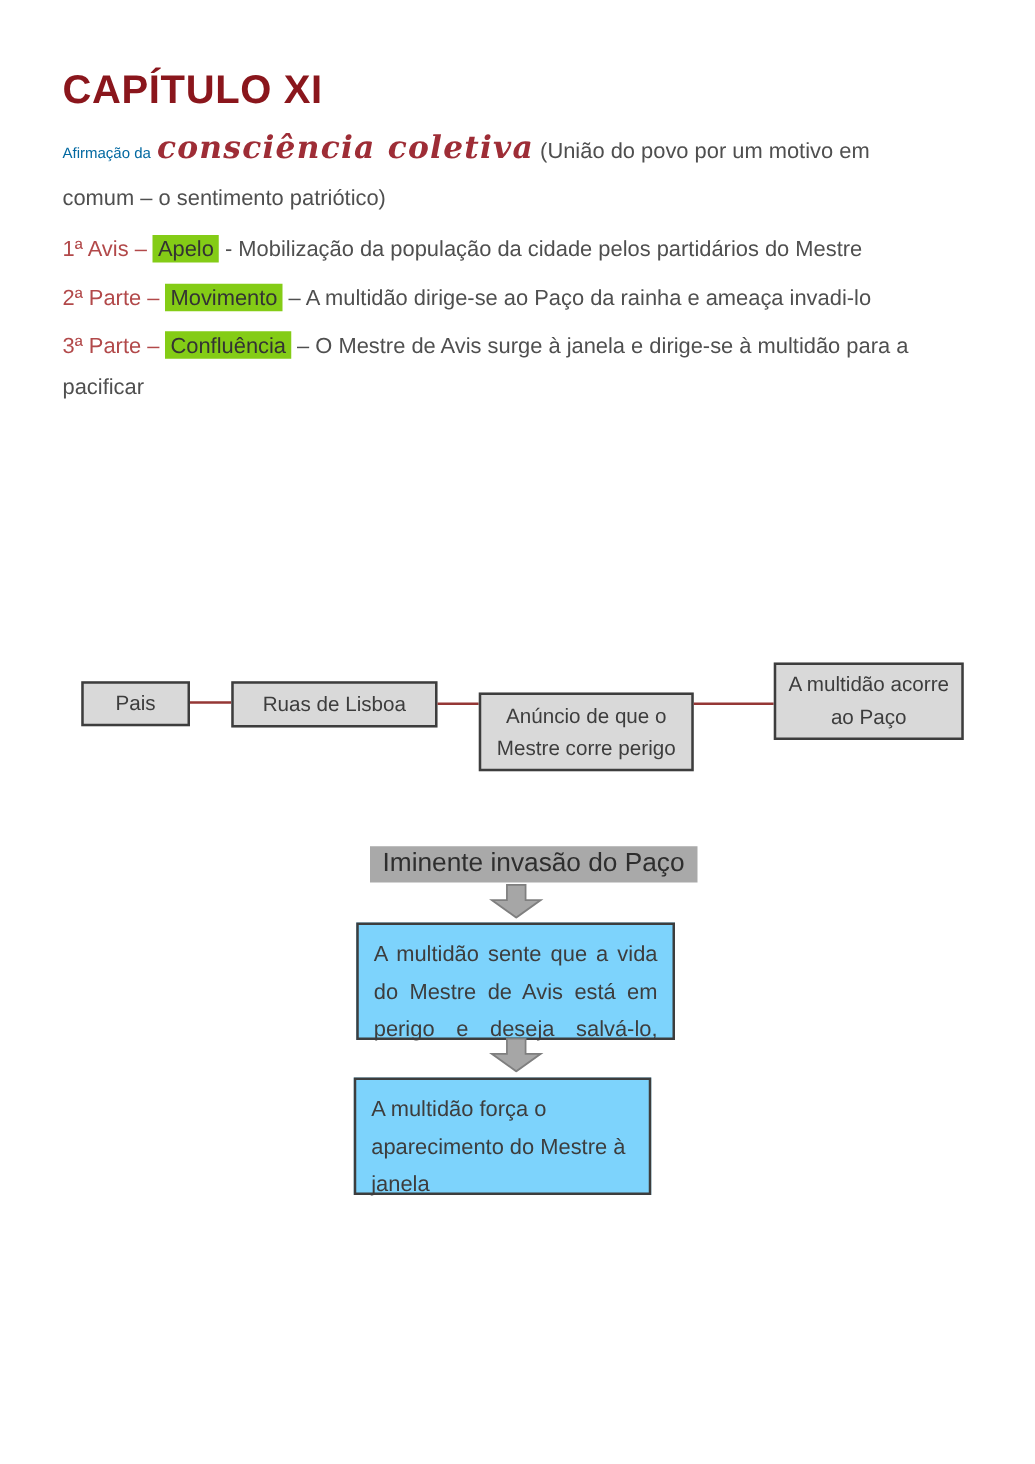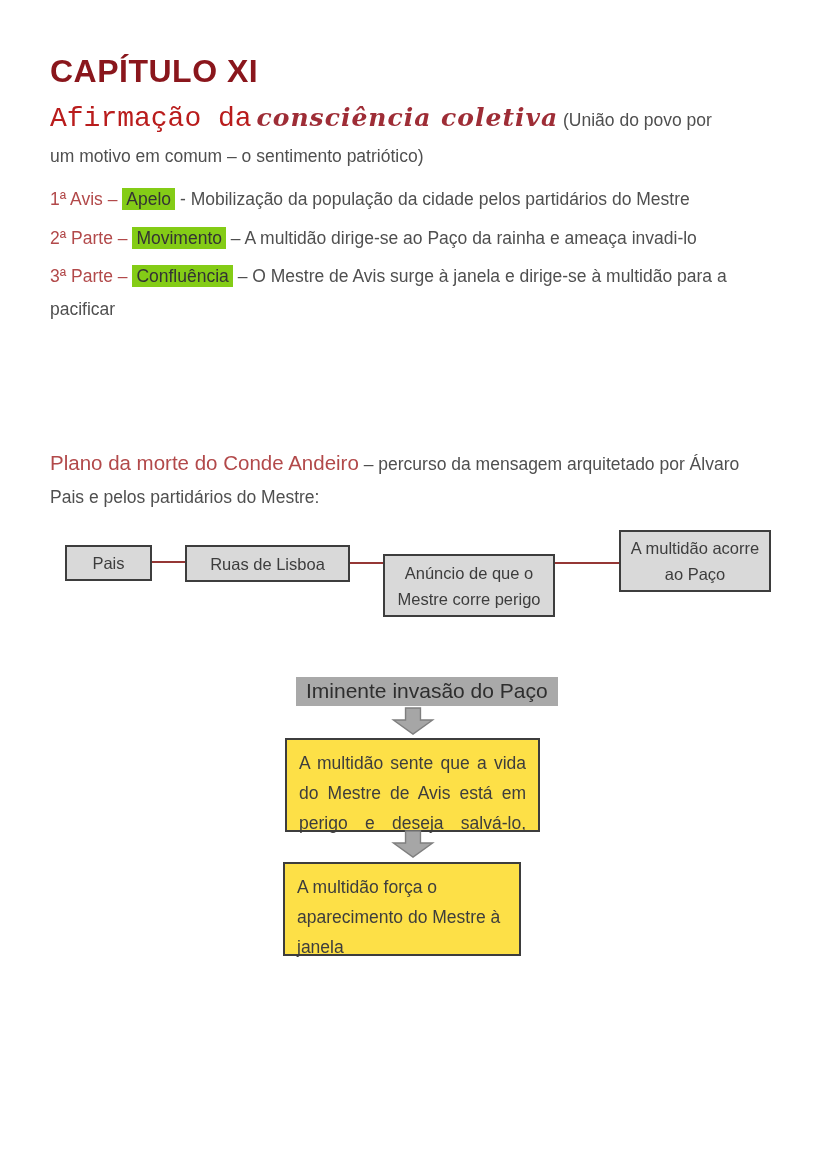--- a/index.html
+++ b/index.html
@@ -8,21 +8,21 @@
     font-family:"Liberation Sans","DejaVu Sans",sans-serif;
   }
   .doc-title{
     position:absolute;top:53px;left:50px;margin:0;
     font-size:32px;font-weight:bold;color:#8a161c;letter-spacing:.5px;
   }
   .intro{
     position:absolute;top:100px;left:50px;width:690px;margin:0;
     font-size:17.5px;line-height:36px;color:#4f4f4f;
   }
-  .red-lead{color:#b91c1c;font-size:28px;font-family:Liberation Mono, monospace;}
+  .red-lead{color:#0369a1;font-size:12px;}
   .script{
     color:#9e2d36;font-family:"DejaVu Serif","Liberation Serif",serif;
     font-style:italic;font-weight:bold;font-size:25px;letter-spacing:1px;
   }
   .parts{position:absolute;top:183px;left:50px;width:720px;}
   .part{margin:0 0 6px 0;font-size:17.5px;line-height:32.5px;color:#4f4f4f;}
   .part-label,.pre-dash{color:#b2494a;}
   .keyword{background:#84cc16;color:#333333;padding:1px 4px;}
   .plan{
     position:absolute;top:446px;left:50px;width:720px;margin:0;
@@ -36,21 +36,21 @@
   }
   .conn{position:absolute;height:2px;background:#953735;}
   .hl-header{
     position:absolute;left:296px;top:677px;background:#a9a9a9;color:#2e2e2e;
     font-size:21px;padding:2px 10px 3px;white-space:nowrap;
   }
   .down-arrow{position:absolute;left:391px;width:44px;height:28px;}
   .arrow-1{top:707px;}
   .arrow-2{top:830px;}
   .step-box{
-    position:absolute;background:#fde047;border:2px solid #3d3d3d;box-sizing:border-box;
+    position:absolute;background:#7dd3fc;border:2px solid #3d3d3d;box-sizing:border-box;
     font-size:17.5px;color:#3d3d3d;line-height:30px;padding:8px 12px;
   }
   .step-1{left:285px;top:738px;width:255px;height:94px;text-align:justify;text-align-last:justify;}
   .step-2{left:283px;top:862px;width:238px;height:94px;text-align:left;}
 </style>
 </head>
 <body>
 
 <div class="page">
 
@@ -79,24 +79,20 @@
     </p>
     <p class="part">
       <span class="part-label">3ª Parte</span>
       <span class="pre-dash">–</span>
       <span class="keyword">Confluência</span>
       <span>–</span>
       <span>O Mestre de Avis surge à janela e dirige-se à multidão para a pacificar</span>
     </p>
   </div>
 
-  <p class="plan">
-    <span class="plan-heading">Plano da morte do Conde Andeiro</span>
-    <span>– percurso da mensagem arquitetado por Álvaro Pais e pelos partidários do Mestre:</span>
-  </p>
 
   <div class="fbox" style="left:65px;top:545px;width:87px;height:36px;">
     <span>Pais</span>
   </div>
   <div class="conn" style="left:152px;top:561px;width:33px;"></div>
 
   <div class="fbox" style="left:185px;top:545px;width:165px;height:37px;">
     <span>Ruas de Lisboa</span>
   </div>
   <div class="conn" style="left:350px;top:562px;width:33px;"></div>

